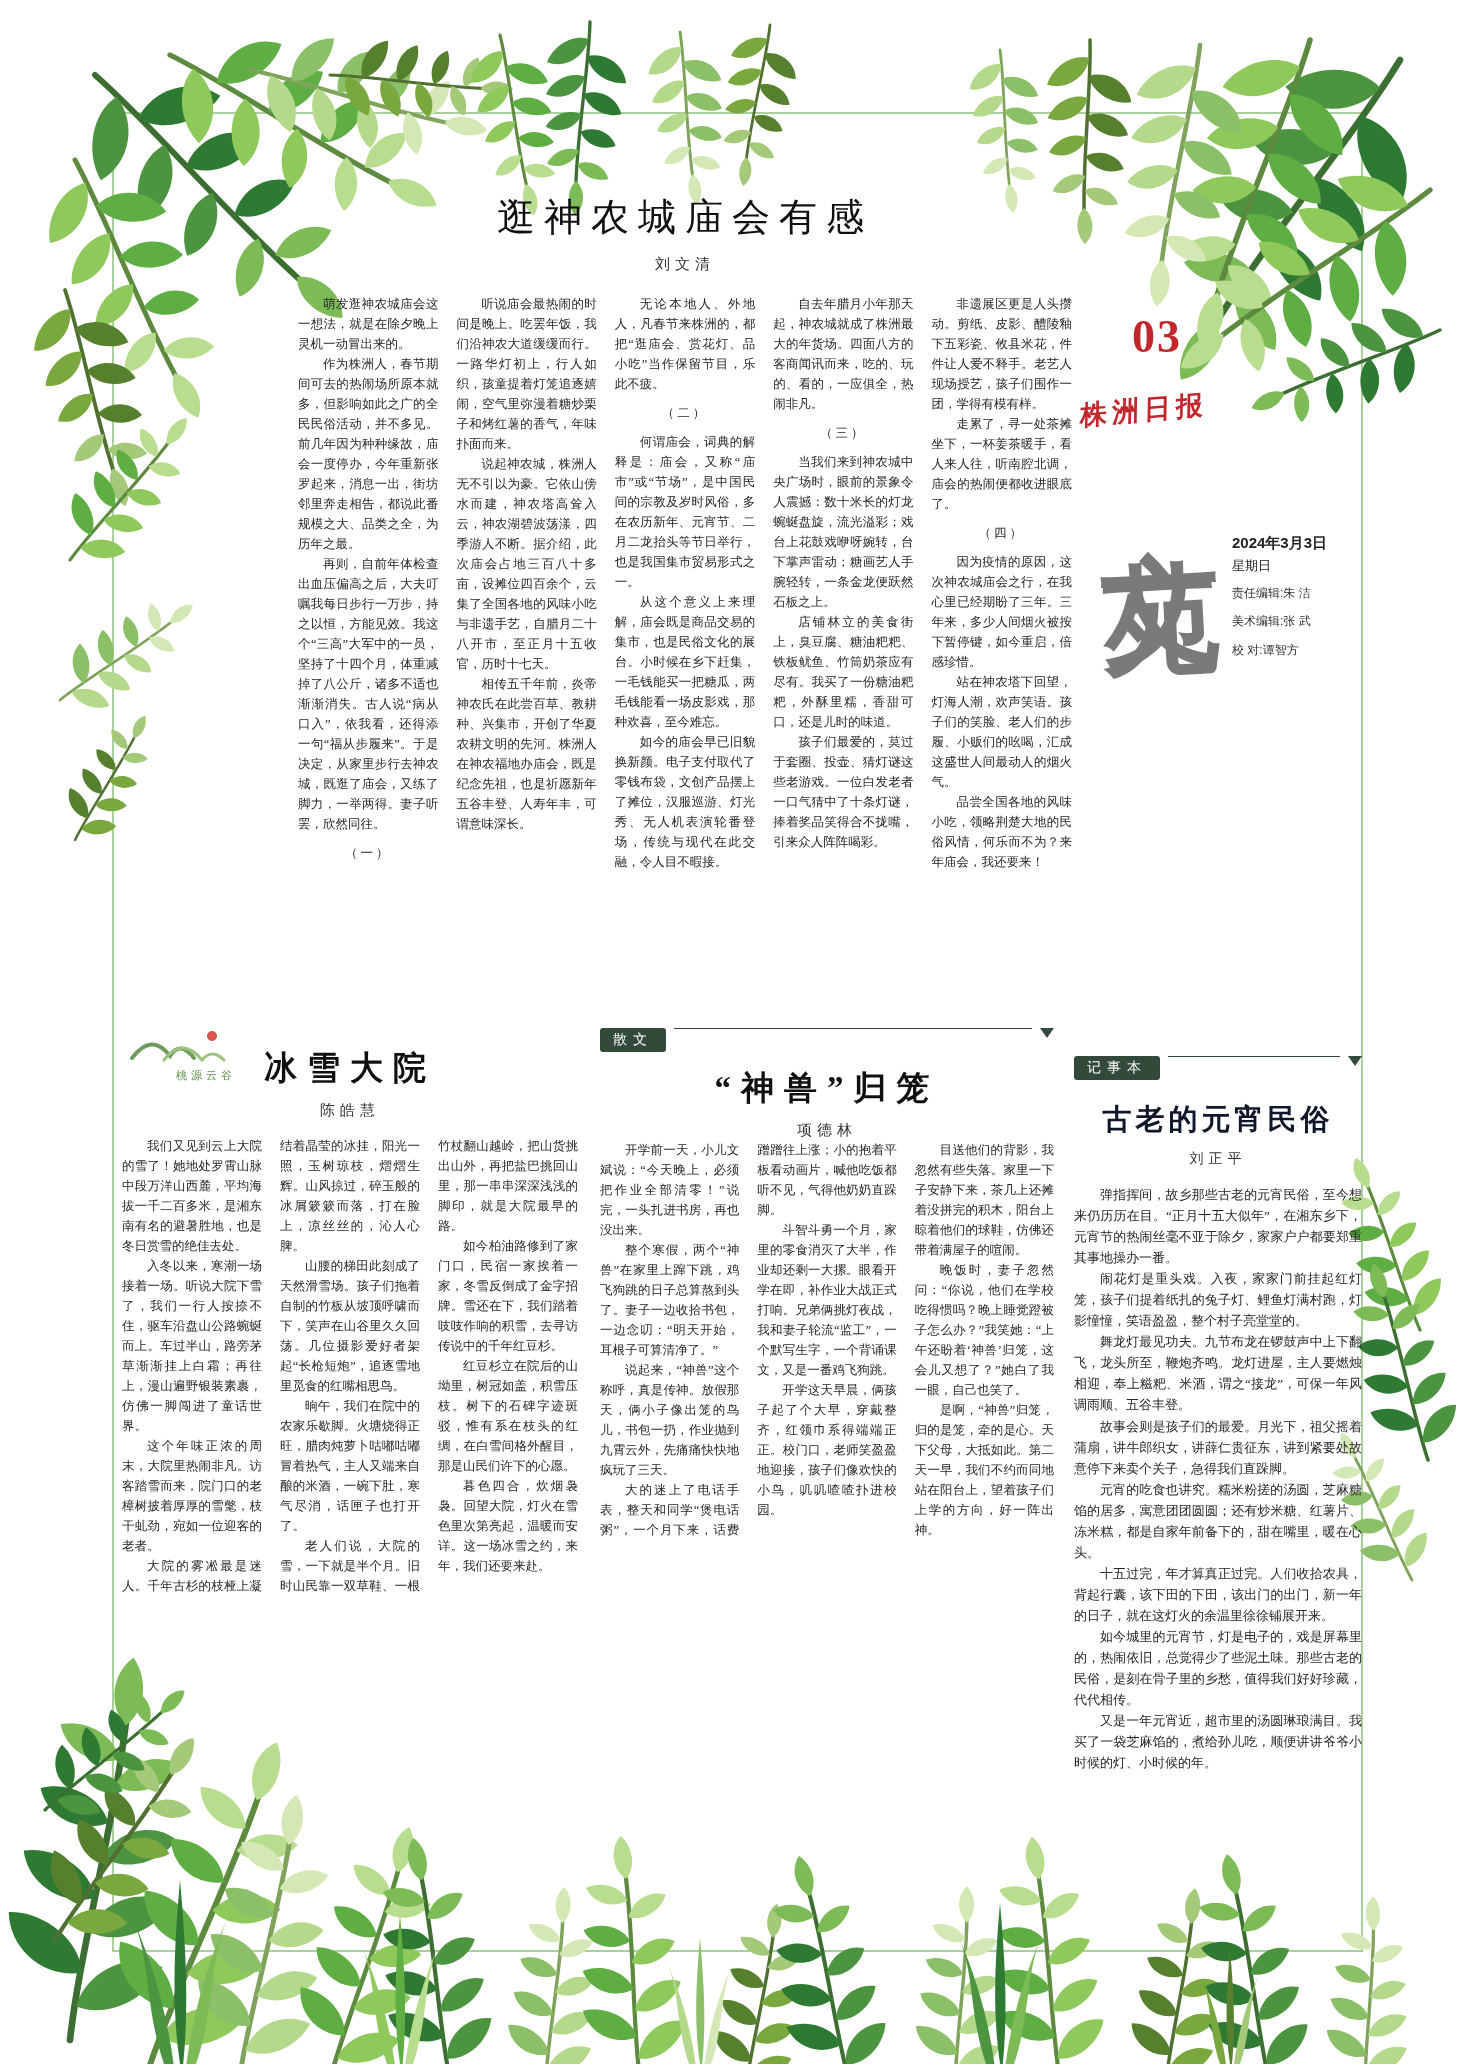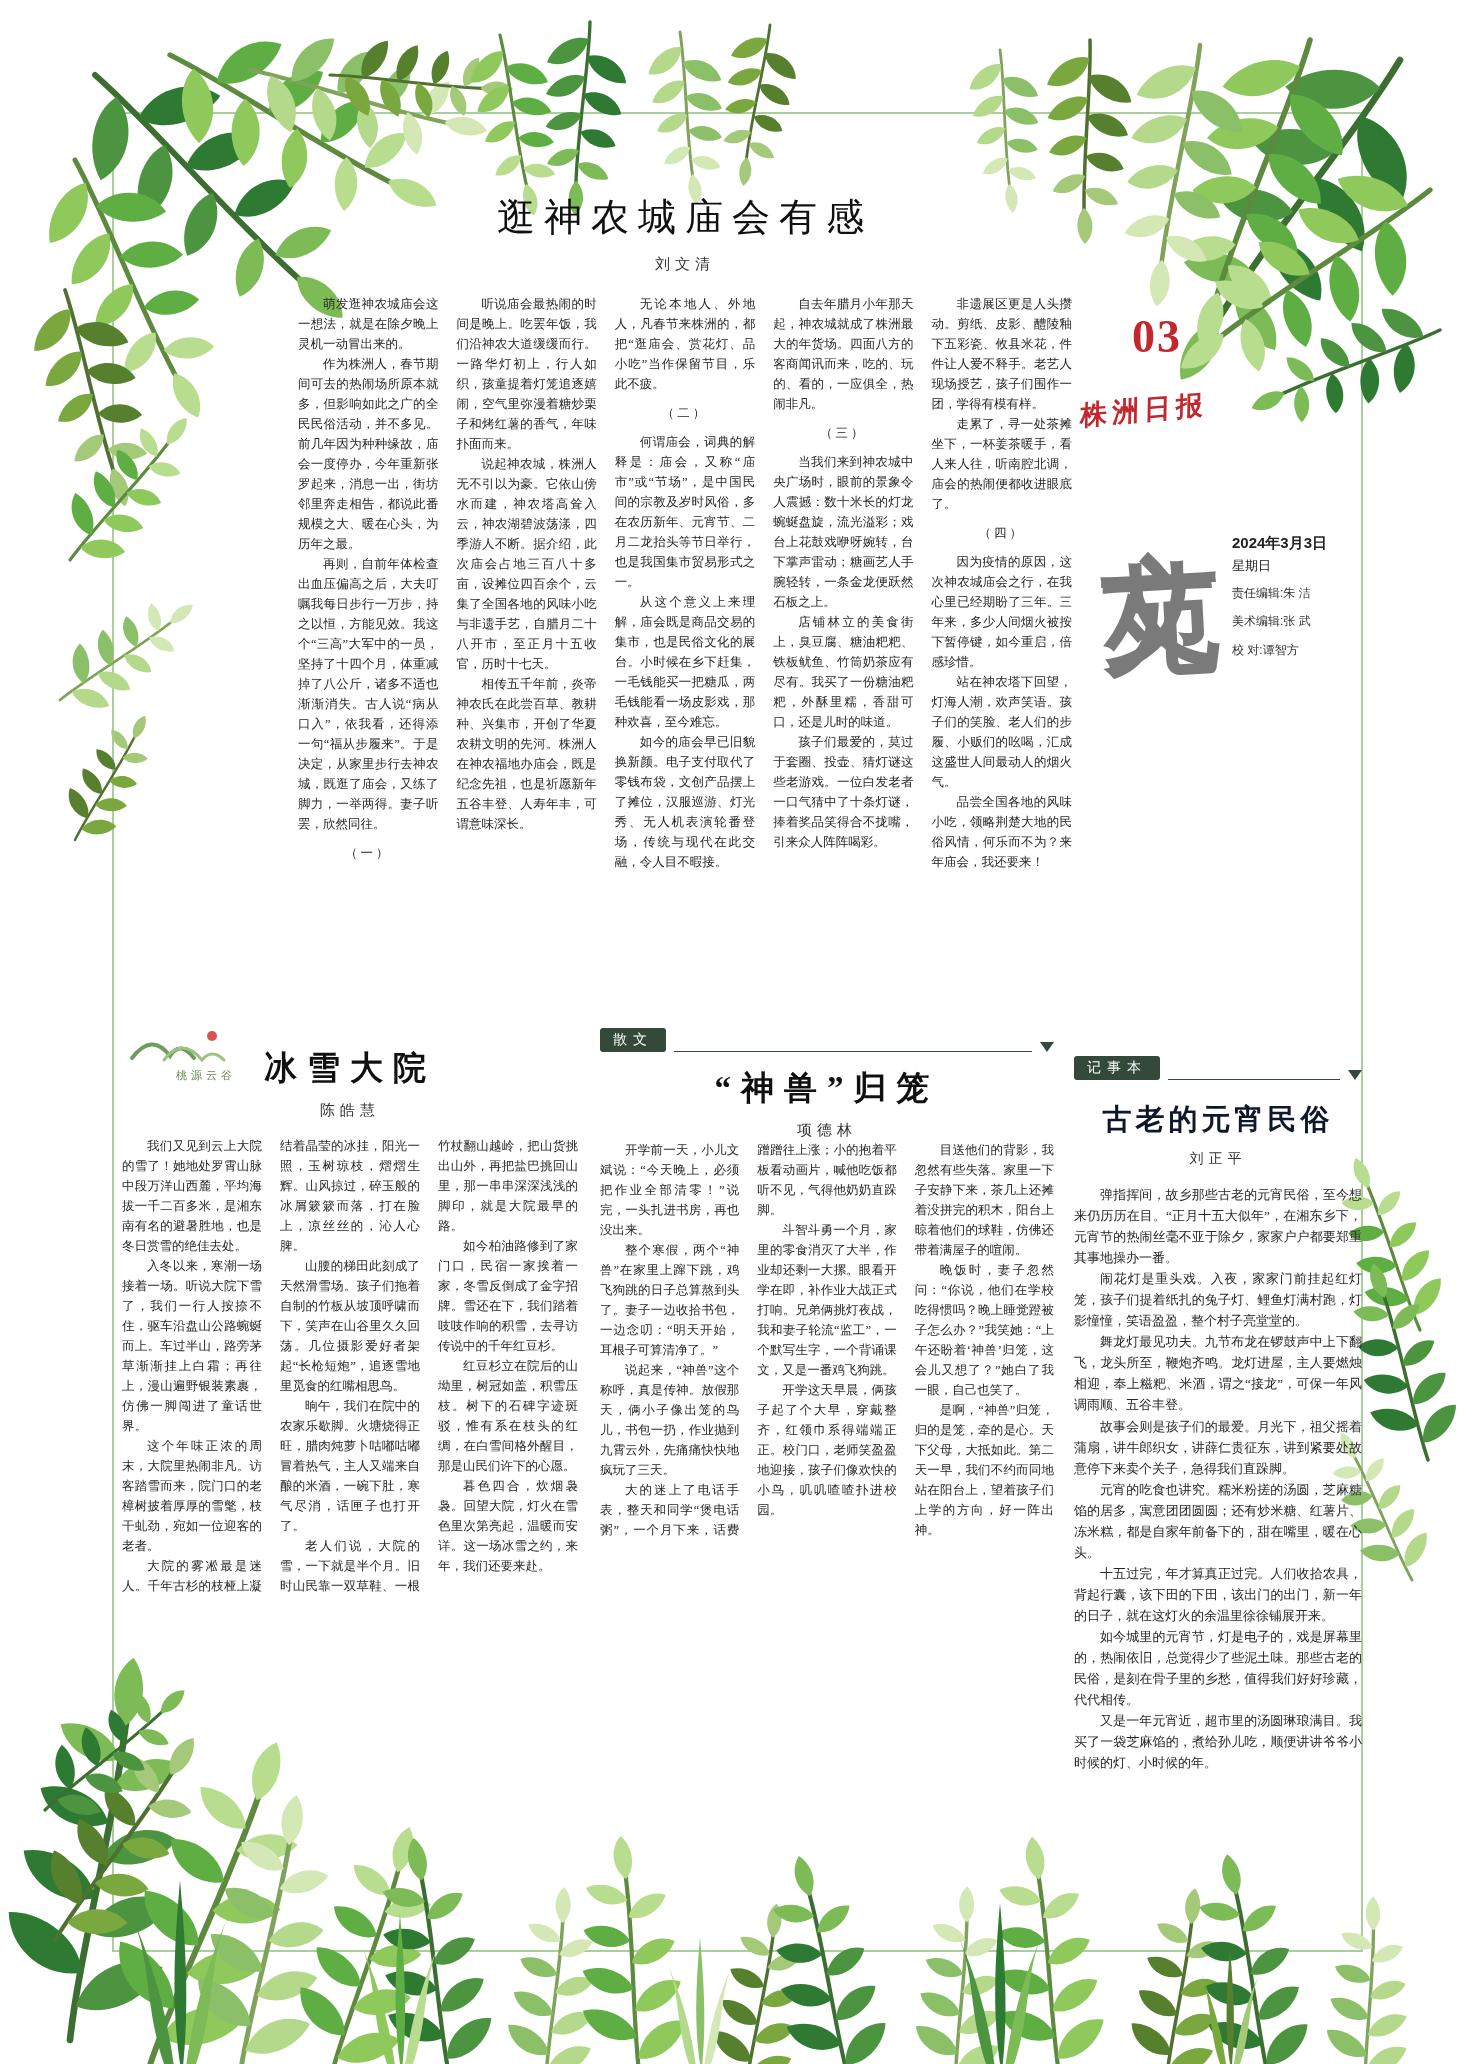--- a/index.html
+++ b/index.html
@@ -37,21 +37,21 @@
   .masthead{left:1080px;top:296px;width:284px;height:480px}
   .pagenum{position:absolute;left:52px;top:14px;font-size:46px;font-weight:700;color:#c1272d;letter-spacing:2px}
   .papername{position:absolute;left:0;top:96px;color:#c1272d;font-size:27px;font-weight:700;letter-spacing:5px;transform:rotate(-5deg) skewX(-6deg);white-space:nowrap}
   .sectionname{position:absolute;left:14px;top:156px;writing-mode:vertical-rl;text-orientation:upright;font-size:118px;line-height:1;font-weight:700;color:#6f6f6f;letter-spacing:12px;transform:rotate(-3deg);opacity:.92}
   .dateblock{position:absolute;left:152px;top:238px;width:132px;font-family:"Liberation Sans","DejaVu Sans",sans-serif}
   .dateblock .date{font-size:15px;font-weight:700;color:#222}
   .dateblock .weekday{font-size:13px;margin-top:4px;color:#222}
   .dateblock .ed{font-size:12px;margin-top:8px;line-height:1.7;color:#333;white-space:pre-line}
 
   
-  .tagrow{display:flex;align-items:flex-end;gap:8px}
+  .tagrow{display:flex;align-items:flex-start;gap:8px}
   .tag{background:#33493a;color:#fff;font-size:14px;letter-spacing:6px;padding:3px 13px;border-radius:3px;font-family:"Liberation Sans","DejaVu Sans",sans-serif}
   .tagline{flex:1;border-top:1.5px solid #33493a;height:0}
   .tri{width:0;height:0;border-left:7px solid transparent;border-right:7px solid transparent;border-top:10px solid #33493a}
 
   
   .art-note{left:1074px;top:1056px;width:288px}
   .art-note .h-side{margin-top:20px}
   .art-note .byline{margin-top:10px;font-size:14px}
   .side-body{margin-top:16px;font-size:13px;line-height:1.62;text-align:justify;height:700px;overflow:hidden;color:#262626}
   .side-body .para{text-indent:2em}
@@ -170,21 +170,21 @@
     </g>
   </svg>
 
   <div class="content">
 
     <section class="art-main">
       <h1 class="h-main">逛神农城庙会有感</h1>
       <div class="byline">刘文清</div>
       <div class="cols cols-5">
           <p class="para">萌发逛神农城庙会这一想法，就是在除夕晚上灵机一动冒出来的。</p>
-          <p class="para">作为株洲人，春节期间可去的热闹场所原本就多，但影响如此之广的全民民俗活动，并不多见。前几年因为种种缘故，庙会一度停办，今年重新张罗起来，消息一出，街坊邻里奔走相告，都说此番规模之大、暖在心头，为历年之最。</p>
+          <p class="para">作为株洲人，春节期间可去的热闹场所原本就多，但影响如此之广的全民民俗活动，并不多见。前几年因为种种缘故，庙会一度停办，今年重新张罗起来，消息一出，街坊邻里奔走相告，都说此番规模之大、品类之全，为历年之最。</p>
           <p class="para">再则，自前年体检查出血压偏高之后，大夫叮嘱我每日步行一万步，持之以恒，方能见效。我这个“三高”大军中的一员，坚持了十四个月，体重减掉了八公斤，诸多不适也渐渐消失。古人说“病从口入”，依我看，还得添一句“福从步履来”。于是决定，从家里步行去神农城，既逛了庙会，又练了脚力，一举两得。妻子听罢，欣然同往。</p>
           <p class="sec">（一）</p>
           <p class="para">听说庙会最热闹的时间是晚上。吃罢年饭，我们沿神农大道缓缓而行。一路华灯初上，行人如织，孩童提着灯笼追逐嬉闹，空气里弥漫着糖炒栗子和烤红薯的香气，年味扑面而来。</p>
           <p class="para">说起神农城，株洲人无不引以为豪。它依山傍水而建，神农塔高耸入云，神农湖碧波荡漾，四季游人不断。据介绍，此次庙会占地三百八十多亩，设摊位四百余个，云集了全国各地的风味小吃与非遗手艺，自腊月二十八开市，至正月十五收官，历时十七天。</p>
           <p class="para">相传五千年前，炎帝神农氏在此尝百草、教耕种、兴集市，开创了华夏农耕文明的先河。株洲人在神农福地办庙会，既是纪念先祖，也是祈愿新年五谷丰登、人寿年丰，可谓意味深长。</p>
           <p class="para">无论本地人、外地人，凡春节来株洲的，都把“逛庙会、赏花灯、品小吃”当作保留节目，乐此不疲。</p>
           <p class="sec">（二）</p>
           <p class="para">何谓庙会，词典的解释是：庙会，又称“庙市”或“节场”，是中国民间的宗教及岁时风俗，多在农历新年、元宵节、二月二龙抬头等节日举行，也是我国集市贸易形式之一。</p>
           <p class="para">从这个意义上来理解，庙会既是商品交易的集市，也是民俗文化的展台。小时候在乡下赶集，一毛钱能买一把糖瓜，两毛钱能看一场皮影戏，那种欢喜，至今难忘。</p>
           <p class="para">如今的庙会早已旧貌换新颜。电子支付取代了零钱布袋，文创产品摆上了摊位，汉服巡游、灯光秀、无人机表演轮番登场，传统与现代在此交融，令人目不暇接。</p>

